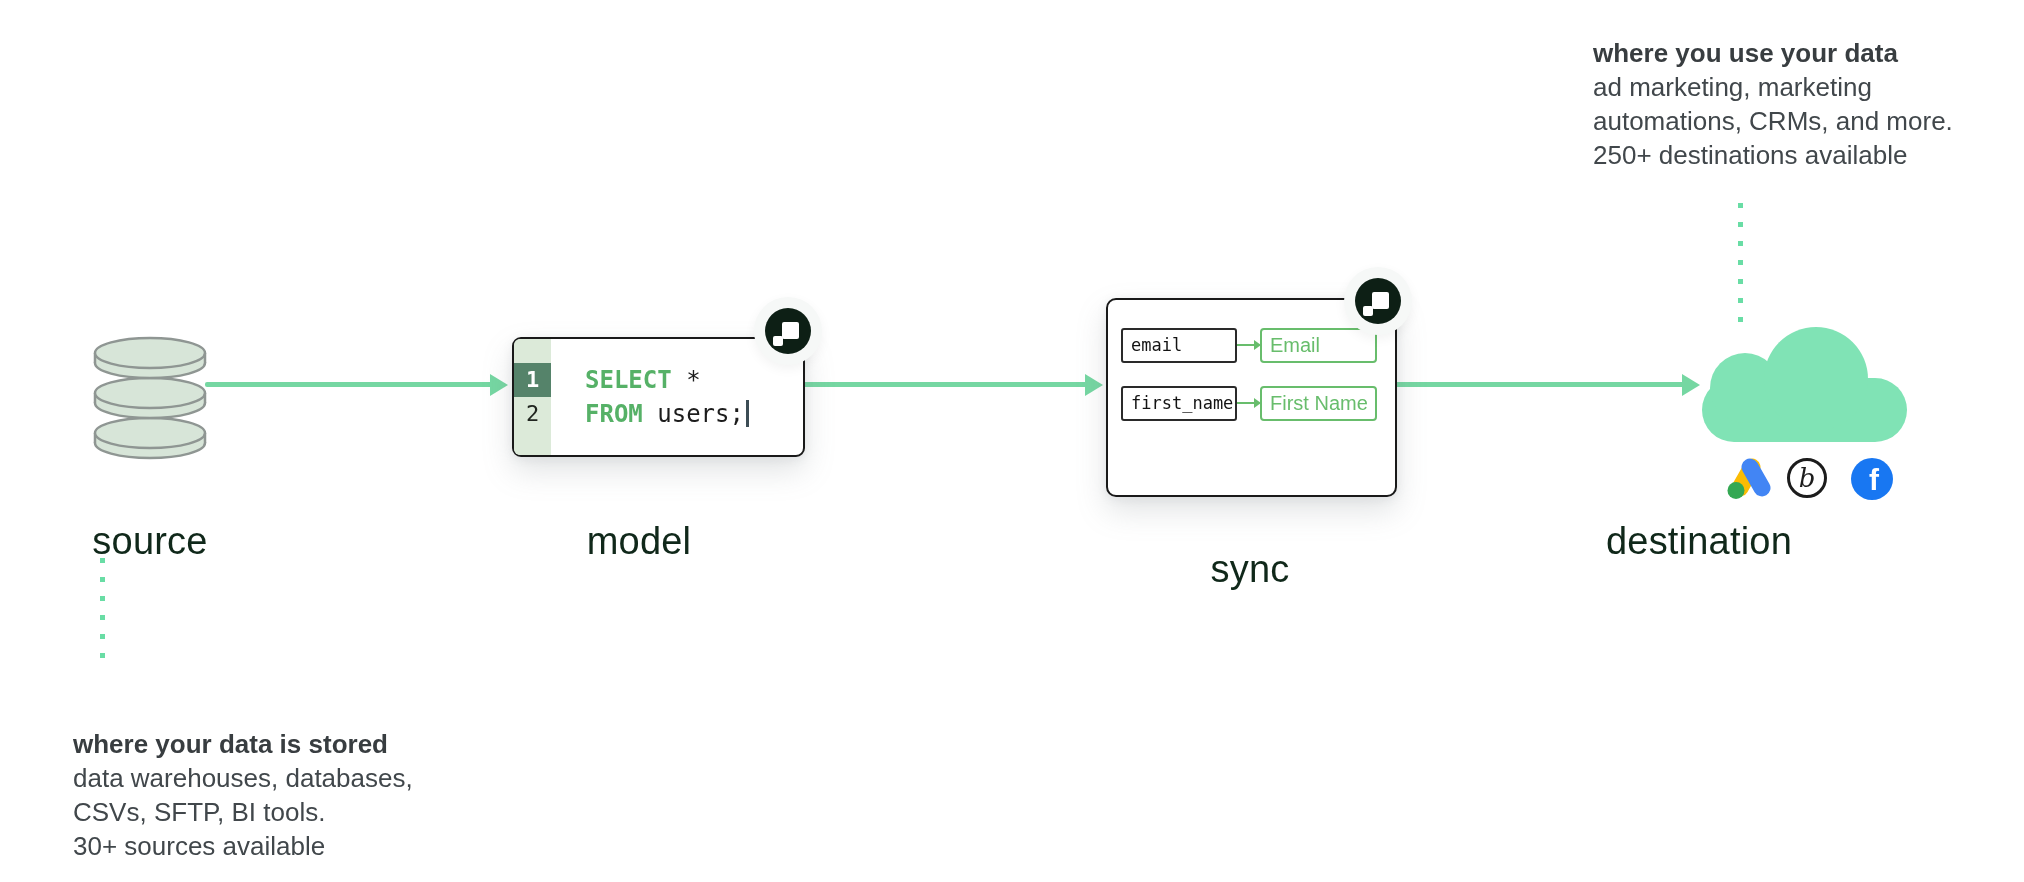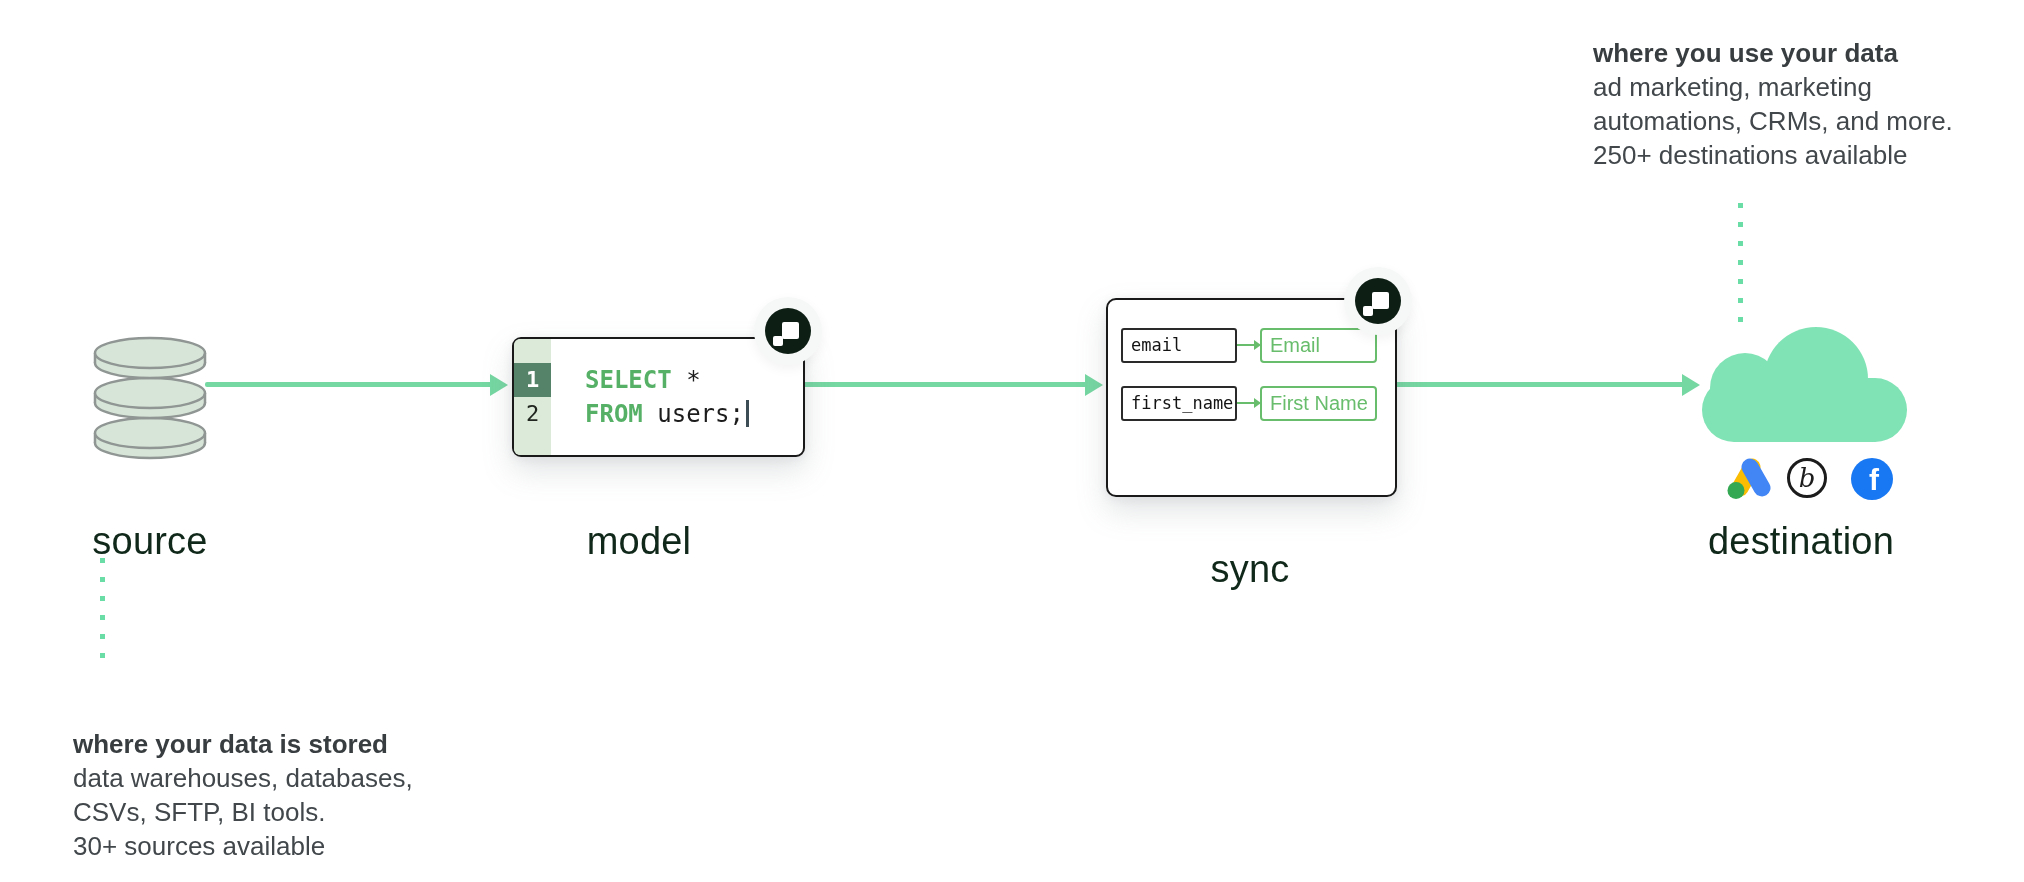--- a/index.html
+++ b/index.html
@@ -210,15 +210,15 @@
   </svg>
 
   <svg class="logo logo-fb" width="42" height="42" viewBox="0 0 42 42">
     <circle cx="21" cy="21" r="21" fill="#1877f2"></circle>
     <text x="23" y="32" text-anchor="middle" font-family="Liberation Sans, sans-serif" font-weight="bold" font-size="30" fill="#ffffff">f</text>
   </svg>
 
   <div class="stage-label" style="left:150px;">source</div>
   <div class="stage-label" style="left:639px;">model</div>
   <div class="stage-label" style="left:1250px;margin-top:28px;">sync</div>
-  <div class="stage-label" style="left:1801px;">destination</div>
+  <div class="stage-label" style="left:1699px;">destination</div>
 
 </div>
 
 </body></html>

